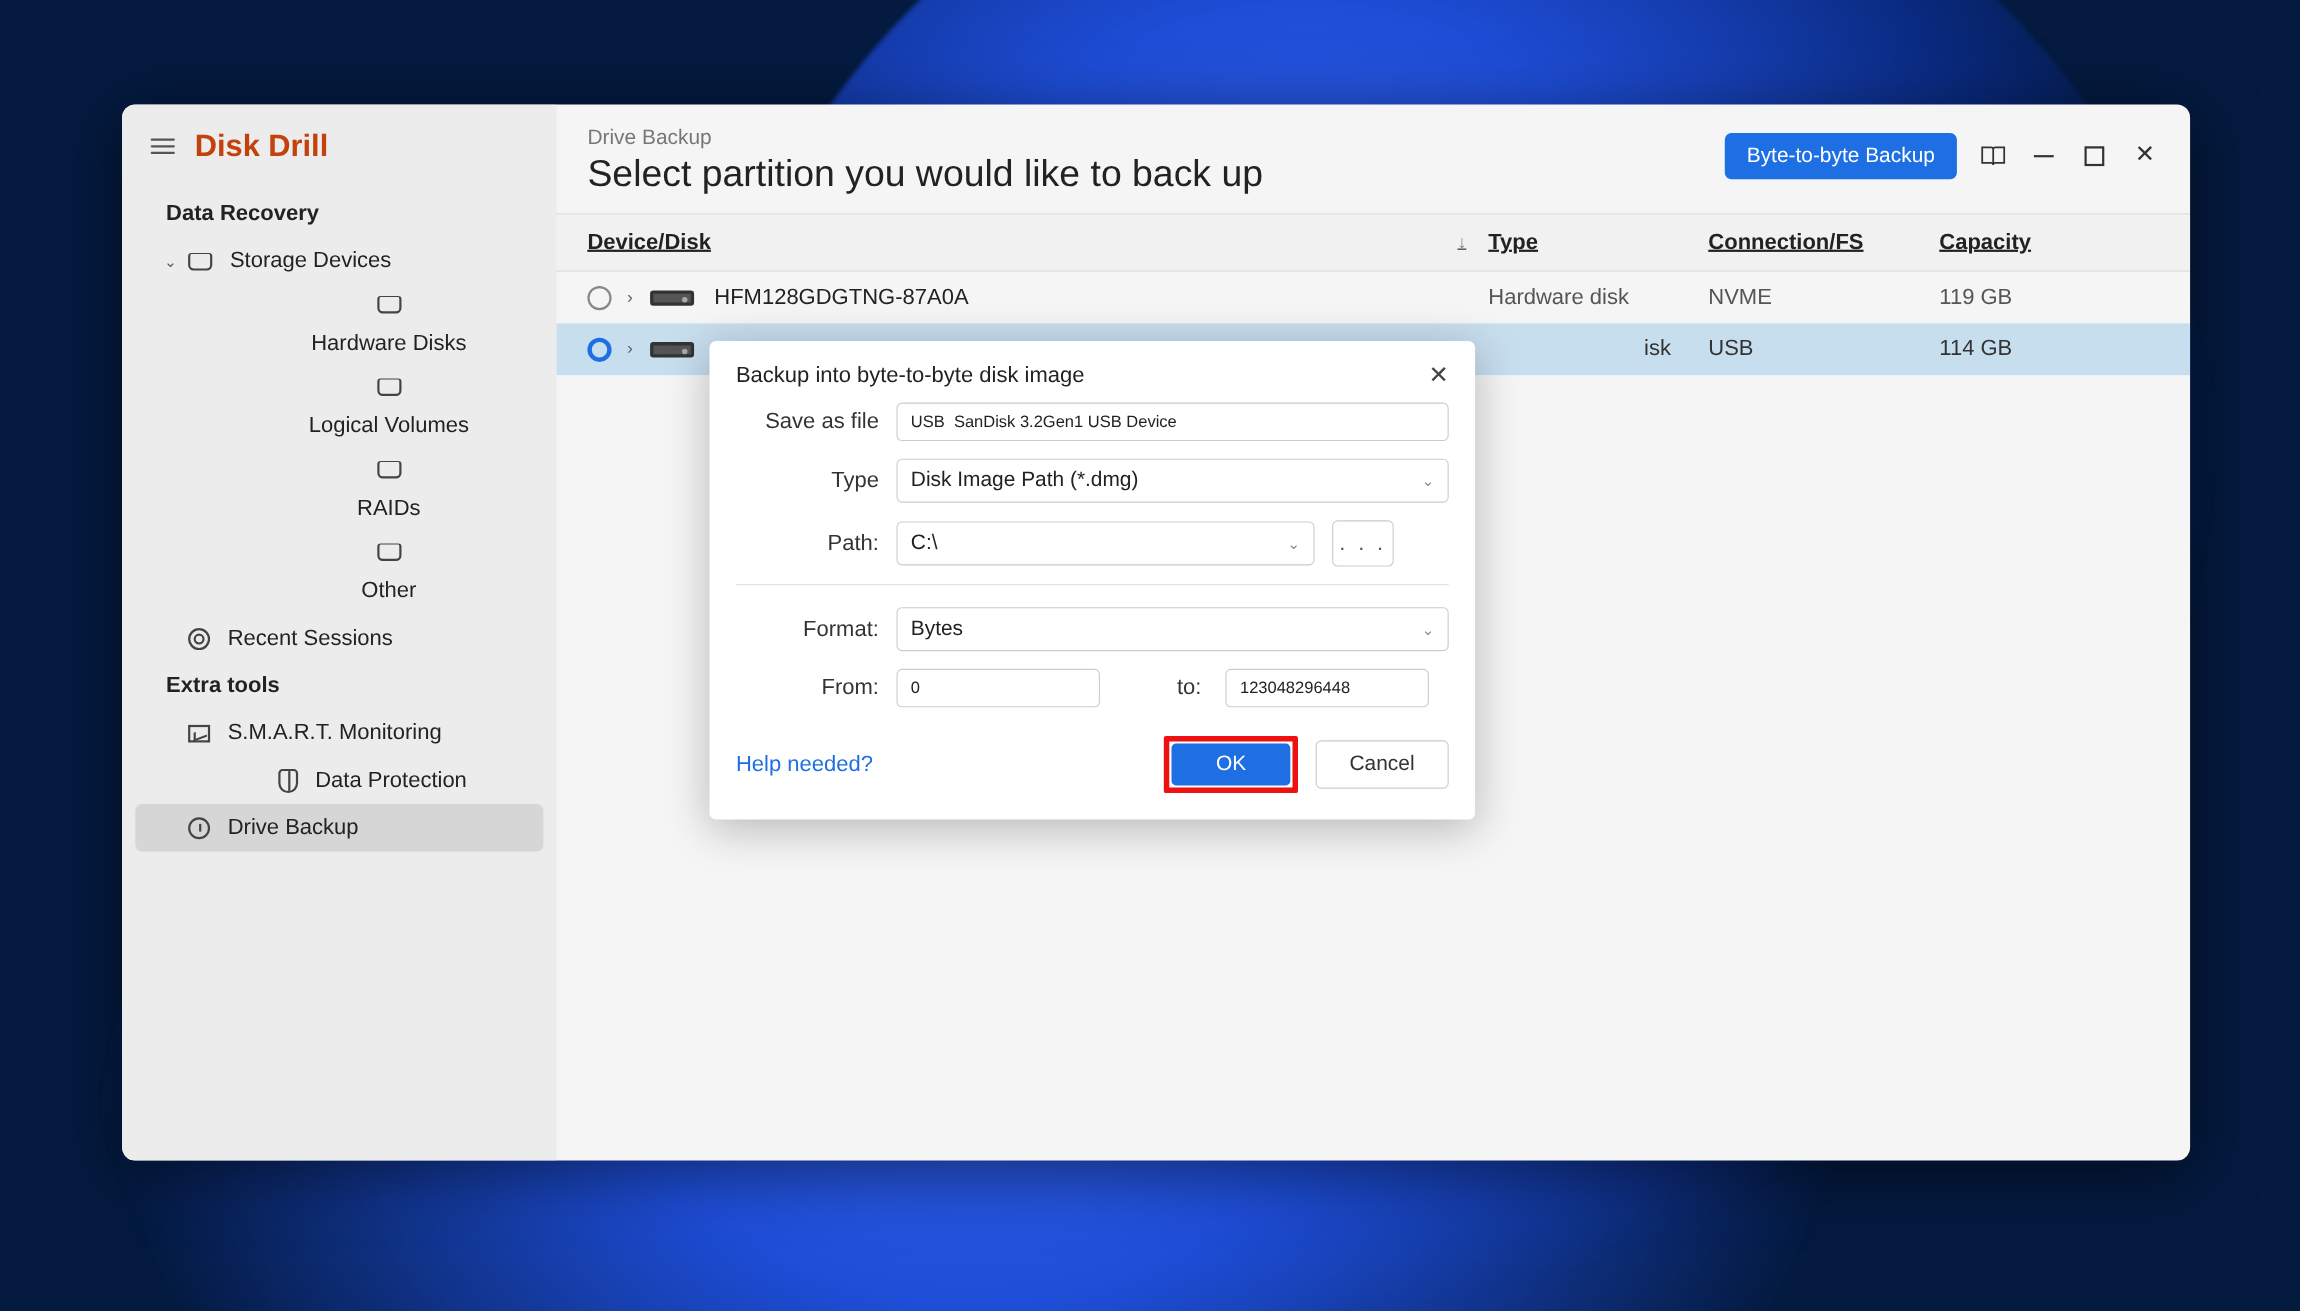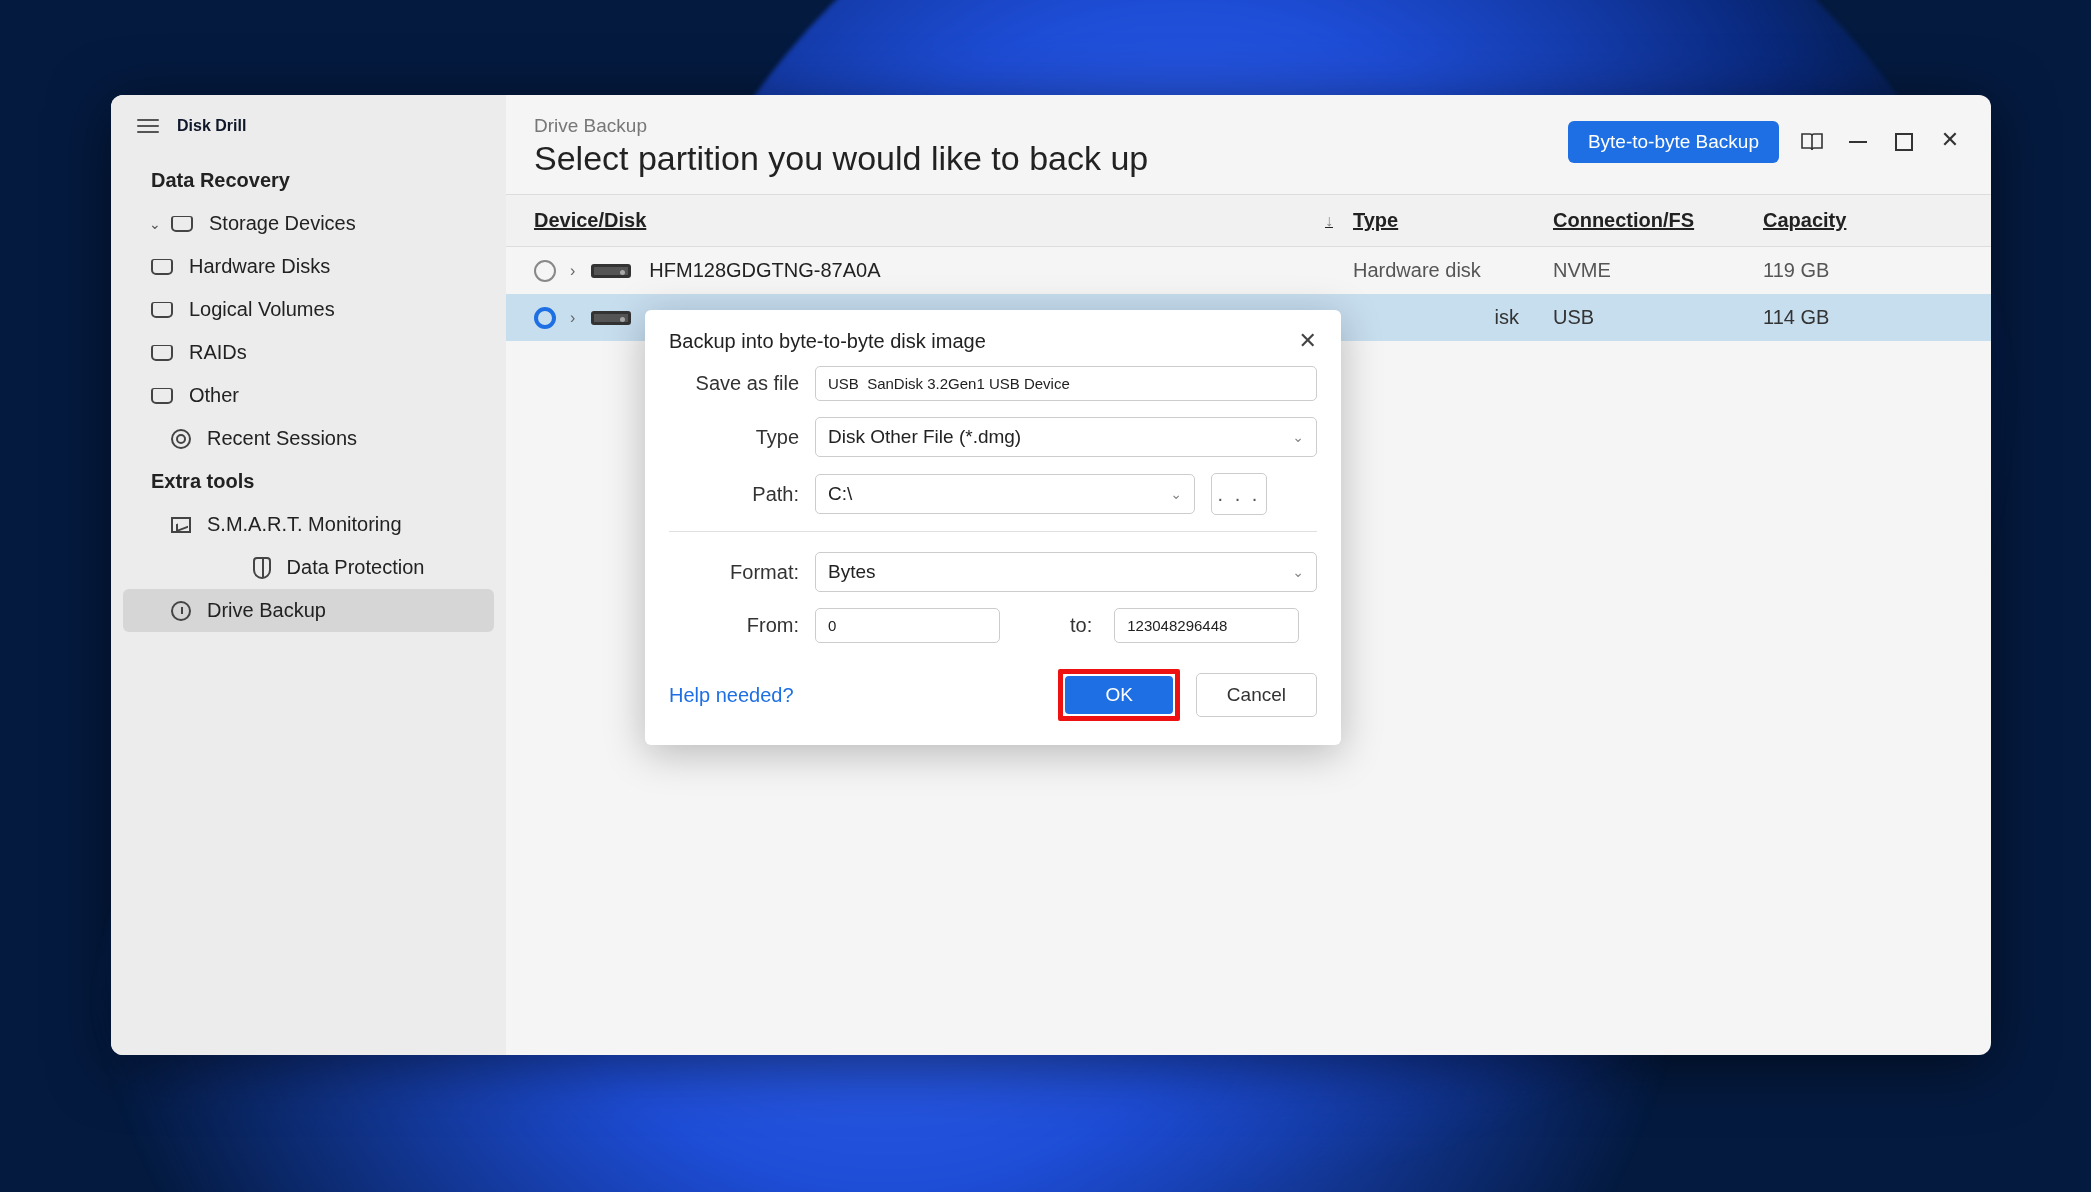--- a/index.html
+++ b/index.html
@@ -42,24 +42,24 @@
   background: #ececec;
   padding-top: 22px;
   font-size: 20px;
 }
 .sidebar-header {
   display: flex; align-items: center; gap: 18px;
   padding: 0 0 24px 26px;
 }
 .hamburger { width: 22px; height: 14px; display:flex; flex-direction:column; justify-content:space-between; cursor:pointer;}
 .hamburger span{height:2px;background:#555;border-radius:1px;}
-.app-title { font-weight:600; font-size:16px; color:#0f172a;}
+.app-title { font-weight:600; font-size:28px; color:#c2410c;}
 .section-label { padding: 10px 0 10px 40px; font-weight:600; color:#222; font-size:20px;}
 .nav-item { display:flex; align-items:center; gap:16px; padding: 10px 0 10px 60px; color:#222; cursor:pointer; position:relative;}
-.nav-item.indent { padding-left: 40px; }
+.nav-item.indent { padding-left: 90px; flex-direction: column; }
 .nav-item.active { background:#d6d6d6; border-radius:6px; margin:0 12px; padding-left:48px;}
 .nav-item .chev { position:absolute; left:38px; font-size:14px; color:#555;}
 .nav-icon { width:22px; height:16px; border:2px solid #444; border-radius:3px 3px 5px 5px; border-top-width:1px; display:inline-block;}
 .gear-icon { width:20px;height:20px;border:2px solid #444;border-radius:50%;position:relative;}
 .gear-icon::before{content:"";position:absolute;inset:3px;border:2px solid #444;border-radius:50%;}
 .shield-icon{width:18px;height:22px;border:2px solid #444;border-radius:4px 4px 9px 9px;position:relative;}
 .shield-icon::after{content:"";position:absolute;left:7px;top:0;bottom:0;width:2px;background:#444;}
 .chart-icon{width:20px;height:16px;border:2px solid #444;position:relative;}
 .chart-icon::after{content:"";position:absolute;left:3px;top:3px;width:10px;height:6px;border-left:2px solid #444;border-bottom:2px solid #444;transform:skewY(-20deg);}
 .clock-icon{width:20px;height:20px;border:2px solid #444;border-radius:50%;position:relative;}
@@ -244,21 +244,21 @@
   </div>
 
   <div class="form-row">
     <div class="form-label">Save as file</div>
     <input class="form-input" value="USB  SanDisk 3.2Gen1 USB Device" style="">
   </div>
 
   <div class="form-row">
     <div class="form-label">Type</div>
     <div class="form-select">
-      <span>Disk Other File (*.dmg)</span>
+      <span>Disk Image Path (*.dmg)</span>
       <span class="chev-down">⌄</span>
     </div>
   </div>
 
   <div class="form-row path-row">
     <div class="form-label">Path:</div>
     <div class="form-select">
       <span>C:\</span>
       <span class="chev-down">⌄</span>
     </div>

